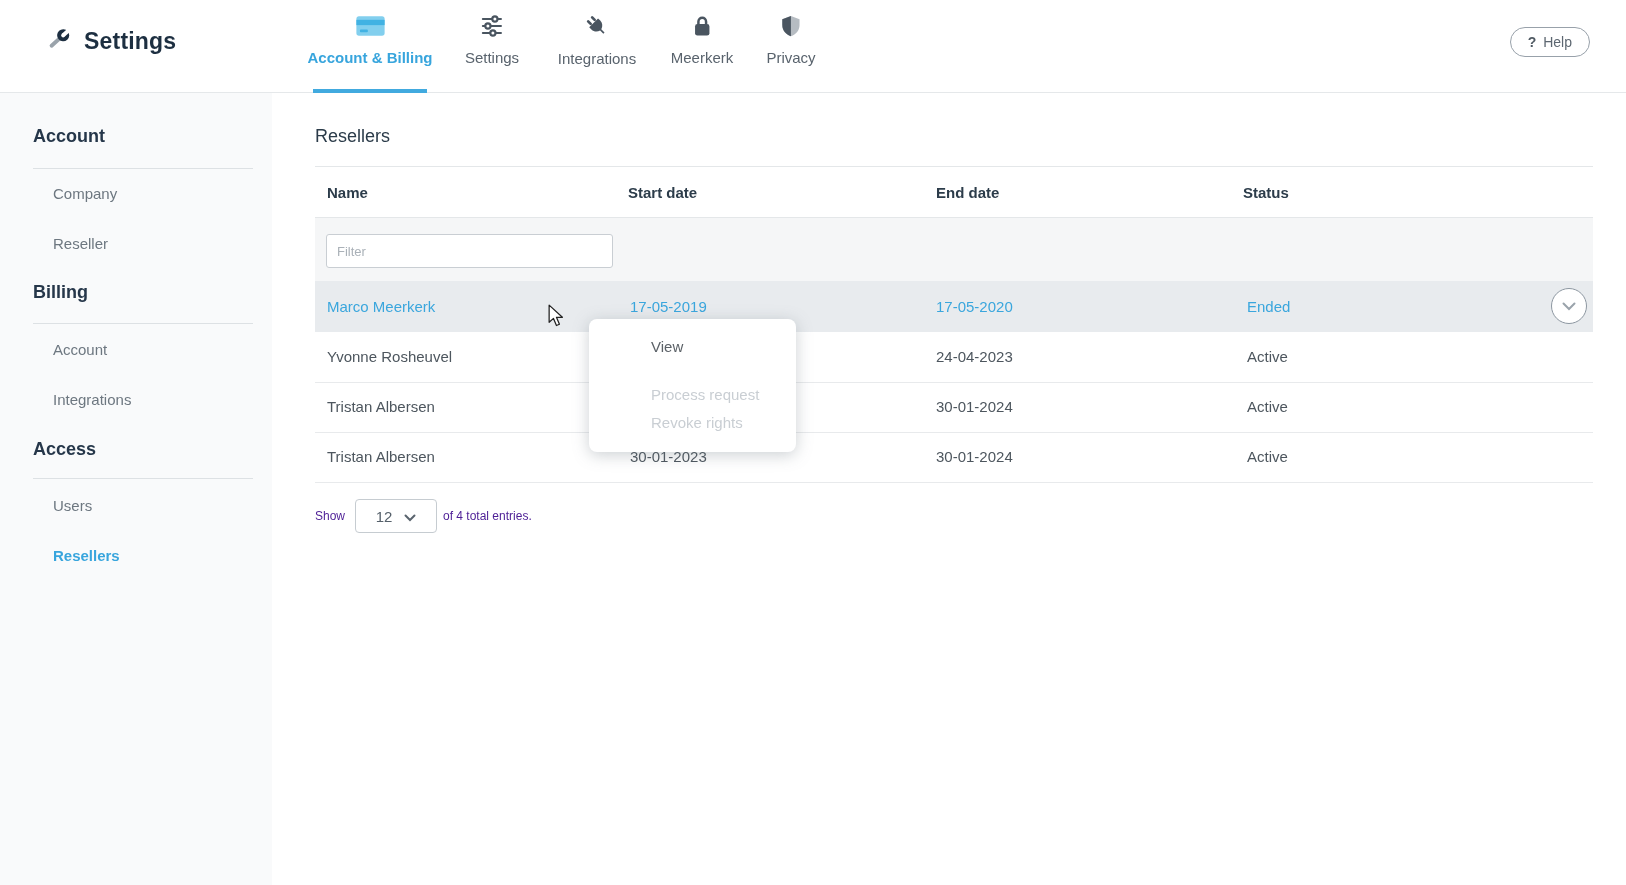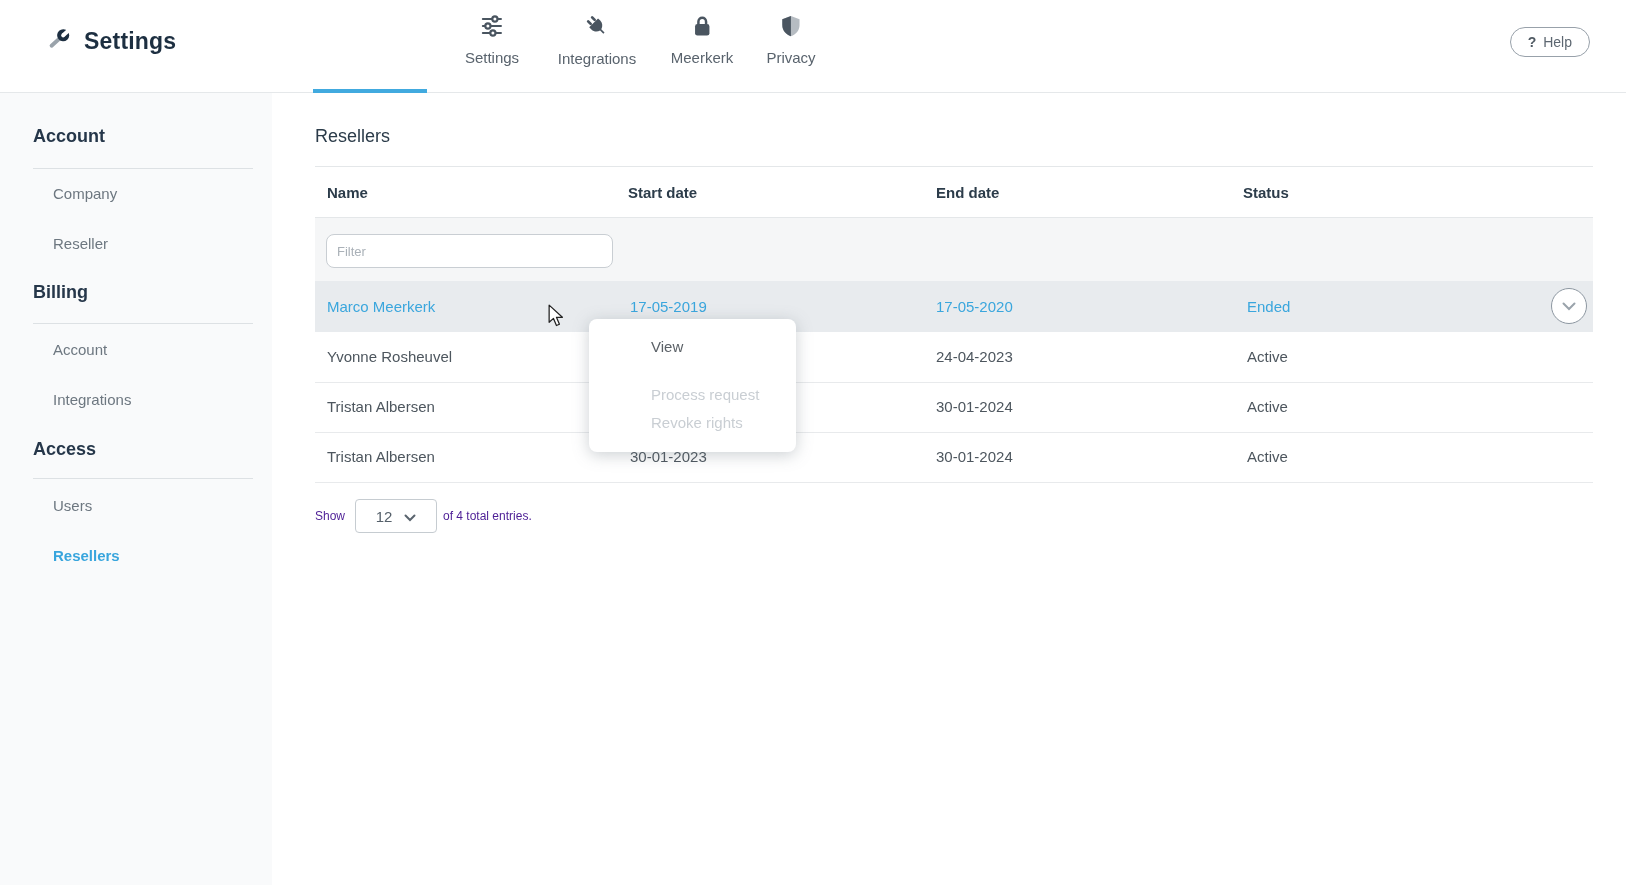--- a/index.html
+++ b/index.html
@@ -32,21 +32,21 @@
 
   
   .main{position:absolute;left:272px;top:92px;width:1354px;height:793px;background:#fff;}
   .abs{position:absolute;}
   .page-title{left:43px;top:33px;font-size:18px;font-weight:500;color:#2b3b49;line-height:22px;}
   .hline{position:absolute;height:1px;background:#e4e7e9;}
   .thead-cell{position:absolute;top:89px;line-height:24px;font-size:15px;font-weight:700;color:#2c3c4a;}
   .filter-row{position:absolute;left:43px;top:125px;width:1278px;height:64px;background:#f5f6f7;
               border-top:1px solid #e4e7e9;}
   .filter-input{position:absolute;left:11px;top:16px;width:287px;height:34px;box-sizing:border-box;
-                border:1px solid #c9ced3;border-radius:8px;background:#fff;padding:0 10px;
+                border:1px solid #c9ced3;border-radius:3px;background:#fff;padding:0 10px;
                 font-size:13px;color:#6d28d9;font-family:"Liberation Sans",sans-serif;outline:none;}
   .filter-input::placeholder{color:#aab1b8;}
   .trow{position:absolute;left:43px;width:1278px;font-size:15px;}
   .trow .c{position:absolute;top:0;white-space:nowrap;}
   .row-hl{top:189px;height:51px;background:#e8ebee;color:#3aa6dd;}
   .row-hl .c{line-height:51px;}
   .row-n{height:50px;border-bottom:1px solid #e8eaec;color:#4d565e;}
   .row-n .c{line-height:50px;}
   .row2{top:240px;} .row3{top:290px;} .row4{top:340px;}
   .actions-btn{position:absolute;left:1236px;top:7px;width:36px;height:36px;border-radius:50%;
@@ -82,20 +82,30 @@
             <rect x="10.3" y="9" width="3.4" height="13" rx="1.7" fill="#9aa3ab"></rect>
             <circle cx="12" cy="6.4" r="5.4" fill="#1d2f41"></circle>
             <rect x="10.2" y="0" width="3.6" height="6.4" fill="#ffffff"></rect>
             <circle cx="12" cy="6.4" r="1.8" fill="#ffffff"></circle>
           </g>
         </svg>
       </span>
       <span class="logo-title">Settings</span>
     </div>
 
+    <div class="tab active" style="left:370px;">
+      <span>
+        <svg width="30" height="24" viewBox="0 0 34 26">
+          <rect x="1" y="2" width="32" height="22" rx="3" fill="#82cfee"></rect>
+          <rect x="1" y="6" width="32" height="6" fill="#41b2e3"></rect>
+          <rect x="5" y="17" width="9" height="3" rx="1" fill="#41b2e3"></rect>
+        </svg>
+      </span>
+      <span class="tab-label">Account &amp; Billing</span>
+    </div>
 
     <div class="tab" style="left:492px;">
       <span>
         <svg width="24" height="24" viewBox="0 0 24 24" fill="none" stroke="#4a5560" stroke-width="2.2" stroke-linecap="round">
           <line x1="3" y1="5" x2="21" y2="5"></line>
             <circle cx="15" cy="5" r="2.6" fill="#fff"></circle>
           <line x1="3" y1="12" x2="21" y2="12"></line>
             <circle cx="8" cy="12" r="2.6" fill="#fff"></circle>
           <line x1="3" y1="19" x2="21" y2="19"></line>
             <circle cx="13" cy="19" r="2.6" fill="#fff"></circle>

